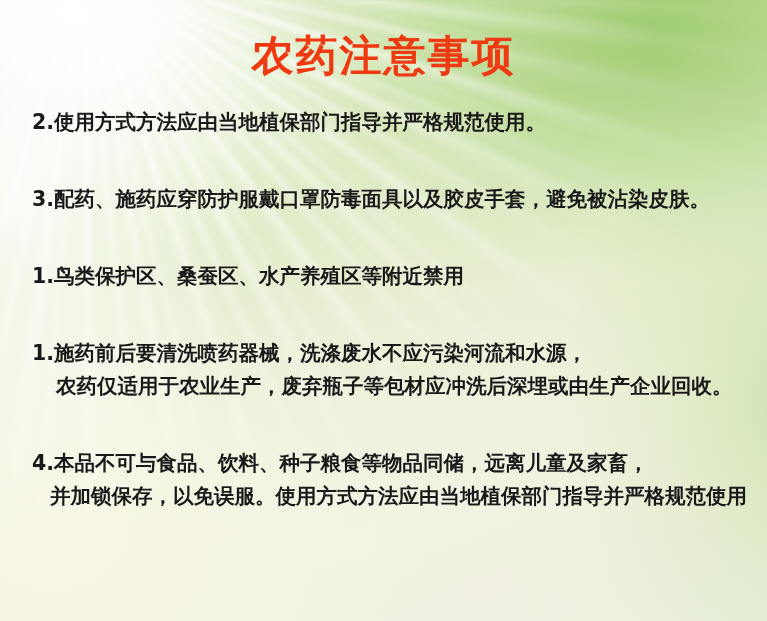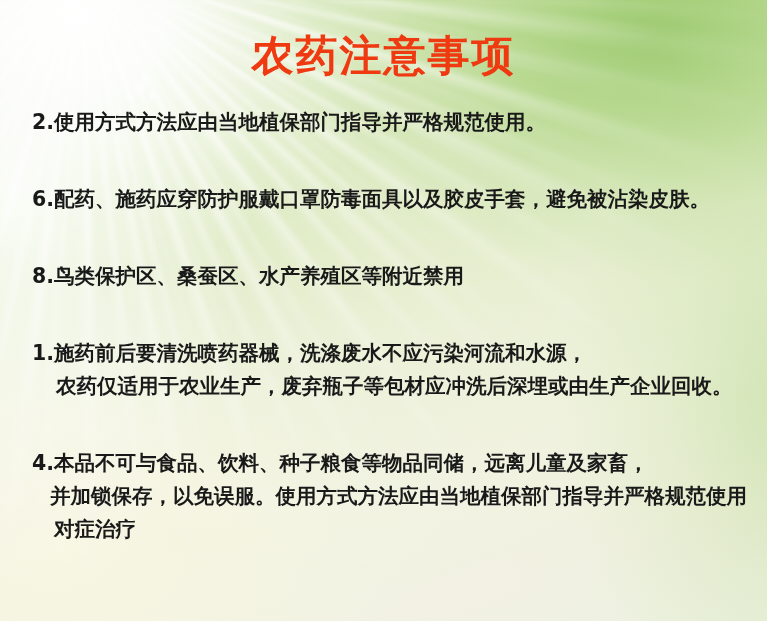--- a/index.html
+++ b/index.html
@@ -226,33 +226,32 @@
     <div class="poster-title">农药注意事项</div>
 
     <div class="notes">
 
 
       <div class="note-item">
         <span class="note-line">2.使用方式方法应由当地植保部门指导并严格规范使用。</span>
       </div>
 
       <div class="note-item">
-        <span class="note-line">6.配药、施药应穿防护服戴口罩防毒面具以及胶皮手套，避免被沾染皮肤。</span>
-      </div>
-
-      <div class="note-item">
-        <span class="note-line">8.鸟类保护区、桑蚕区、水产养殖区等附近禁用</span>
+        <span class="note-line">3.配药、施药应穿防护服戴口罩防毒面具以及胶皮手套，避免被沾染皮肤。</span>
+      </div>
+
+      <div class="note-item">
+        <span class="note-line">1.鸟类保护区、桑蚕区、水产养殖区等附近禁用</span>
       </div>
 
       <div class="note-item">
         <span class="note-line">1.施药前后要清洗喷药器械，洗涤废水不应污染河流和水源，</span>
         <span class="note-line cont-1">农药仅适用于农业生产，废弃瓶子等包材应冲洗后深埋或由生产企业回收。</span>
       </div>
 
       <div class="note-item">
         <span class="note-line">4.本品不可与食品、饮料、种子粮食等物品同储，远离儿童及家畜，</span>
         <span class="note-line cont-2">并加锁保存，以免误服。使用方式方法应由当地植保部门指导并严格规范使用</span>
-        <span class="note-line cont-3">对症治疗</span>
       </div>
 
     </div>
   </div>
 </div>
 
 </body></html>

